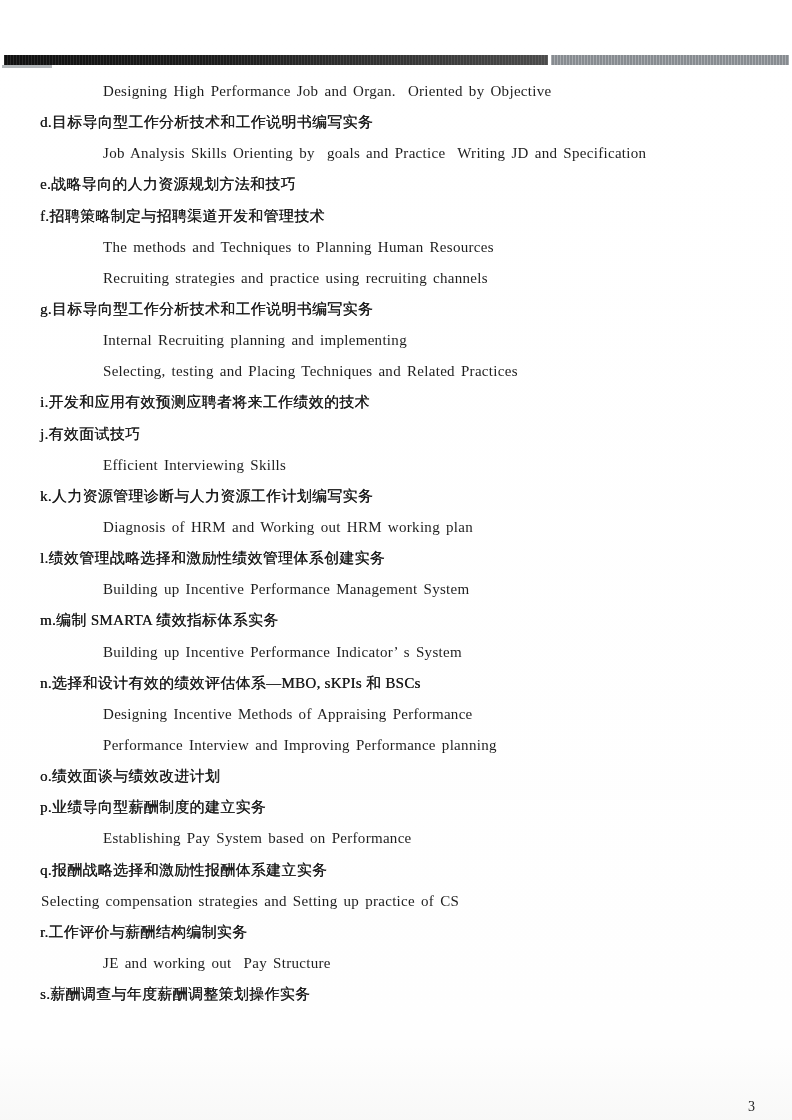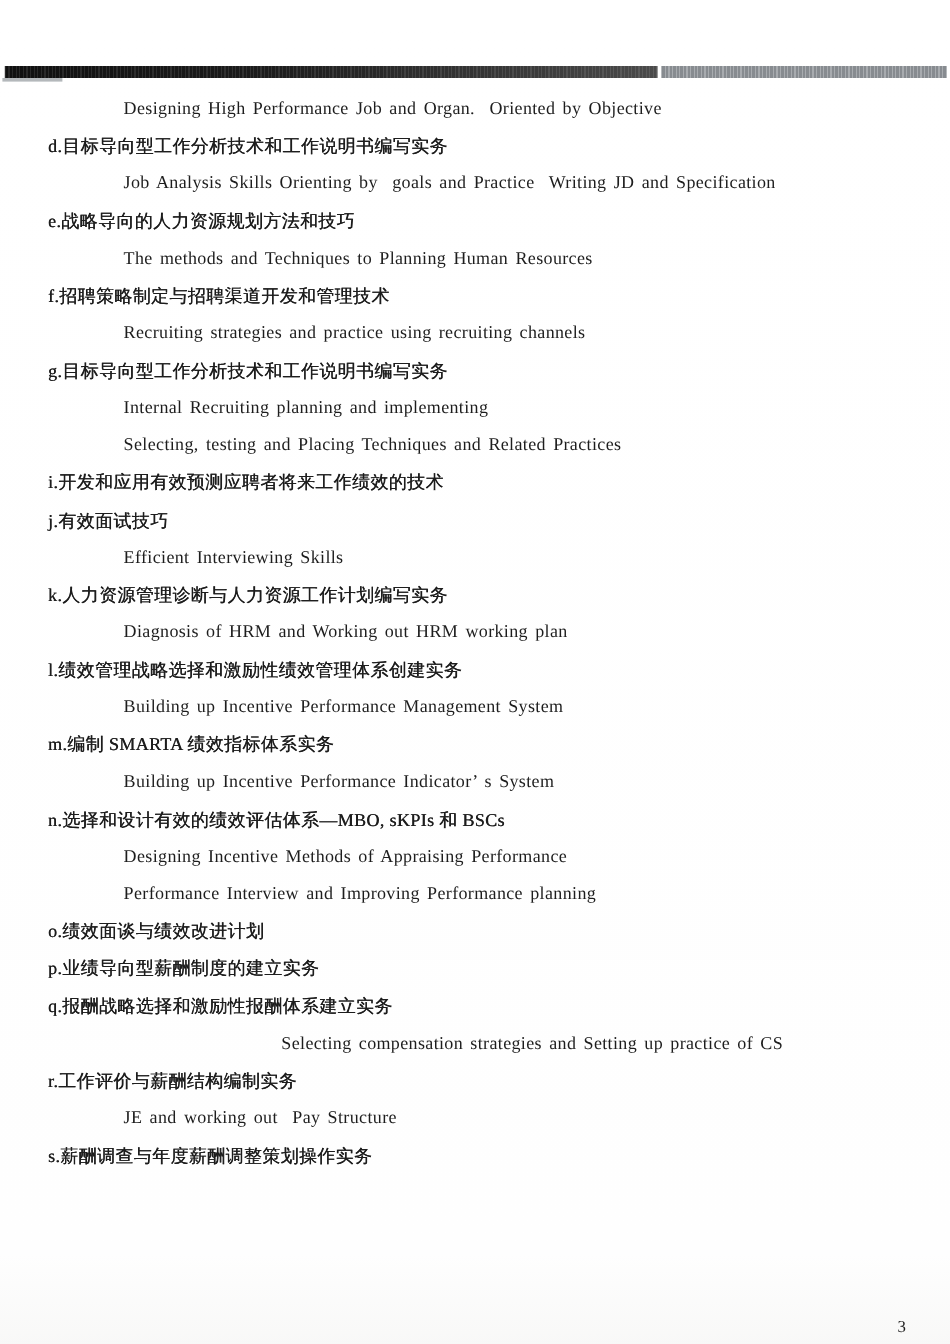--- a/index.html
+++ b/index.html
@@ -36,61 +36,62 @@
   .line {
     height: 31.15px;
     display: flex;
     align-items: center;
     white-space: pre;
     letter-spacing: 0.3px;
   }
   .line span { white-space: pre; }
   .cjk  { padding-left: 40px;  font-size: 15px; text-shadow: 0.3px 0 0 currentColor; }
   .en   { padding-left: 103px; font-size: 15px; word-spacing: 2px; }
-  .en2  { padding-left: 95px;  font-size: 15px; word-spacing: 2px; justify-content: center; }
+  .en2  { padding-left: 41px;  font-size: 15px; word-spacing: 2px; }
 
   .page-num {
     position: absolute; top: 1084px; left: 748px;
     font-size: 14px;
   }
 </style>
 </head>
 <body>
 
 <div class="page">
 
   <div class="bar-dark"></div>
   <div class="bar-gray"></div>
   <div class="bar-stub"></div>
 
   <div class="doc">
     <div class="line en"><span>Designing High Performance Job and Organ.  Oriented by Objective</span></div>
     <div class="line cjk"><span>d.目标导向型工作分析技术和工作说明书编写实务</span></div>
     <div class="line en"><span>Job Analysis Skills Orienting by  goals and Practice  Writing JD and Specification</span></div>
     <div class="line cjk"><span>e.战略导向的人力资源规划方法和技巧</span></div>
+    <div class="line cjk"><span>f.招聘策略制定与招聘渠道开发和管理技术</span></div>
     <div class="line en"><span>The methods and Techniques to Planning Human Resources</span></div>
-    <div class="line cjk"><span>f.招聘策略制定与招聘渠道开发和管理技术</span></div>
     <div class="line en"><span>Recruiting strategies and practice using recruiting channels</span></div>
     <div class="line cjk"><span>g.目标导向型工作分析技术和工作说明书编写实务</span></div>
     <div class="line en"><span>Internal Recruiting planning and implementing</span></div>
     <div class="line en"><span>Selecting, testing and Placing Techniques and Related Practices</span></div>
     <div class="line cjk"><span>i.开发和应用有效预测应聘者将来工作绩效的技术</span></div>
     <div class="line cjk"><span>j.有效面试技巧</span></div>
     <div class="line en"><span>Efficient Interviewing Skills</span></div>
     <div class="line cjk"><span>k.人力资源管理诊断与人力资源工作计划编写实务</span></div>
     <div class="line en"><span>Diagnosis of HRM and Working out HRM working plan</span></div>
     <div class="line cjk"><span>l.绩效管理战略选择和激励性绩效管理体系创建实务</span></div>
     <div class="line en"><span>Building up Incentive Performance Management System</span></div>
     <div class="line cjk"><span>m.编制 SMARTA 绩效指标体系实务</span></div>
     <div class="line en"><span>Building up Incentive Performance Indicator’ s System</span></div>
     <div class="line cjk"><span>n.选择和设计有效的绩效评估体系—MBO, sKPIs 和 BSCs</span></div>
     <div class="line en"><span>Designing Incentive Methods of Appraising Performance</span></div>
     <div class="line en"><span>Performance Interview and Improving Performance planning</span></div>
     <div class="line cjk"><span>o.绩效面谈与绩效改进计划</span></div>
     <div class="line cjk"><span>p.业绩导向型薪酬制度的建立实务</span></div>
+    <div class="line en"><span>Establishing Pay System based on Performance</span></div>
     <div class="line cjk"><span>q.报酬战略选择和激励性报酬体系建立实务</span></div>
     <div class="line en2"><span>Selecting compensation strategies and Setting up practice of CS</span></div>
     <div class="line cjk"><span>r.工作评价与薪酬结构编制实务</span></div>
     <div class="line en"><span>JE and working out  Pay Structure</span></div>
     <div class="line cjk"><span>s.薪酬调查与年度薪酬调整策划操作实务</span></div>
   </div>
 
   <div class="page-num">3</div>
 
 </div>

